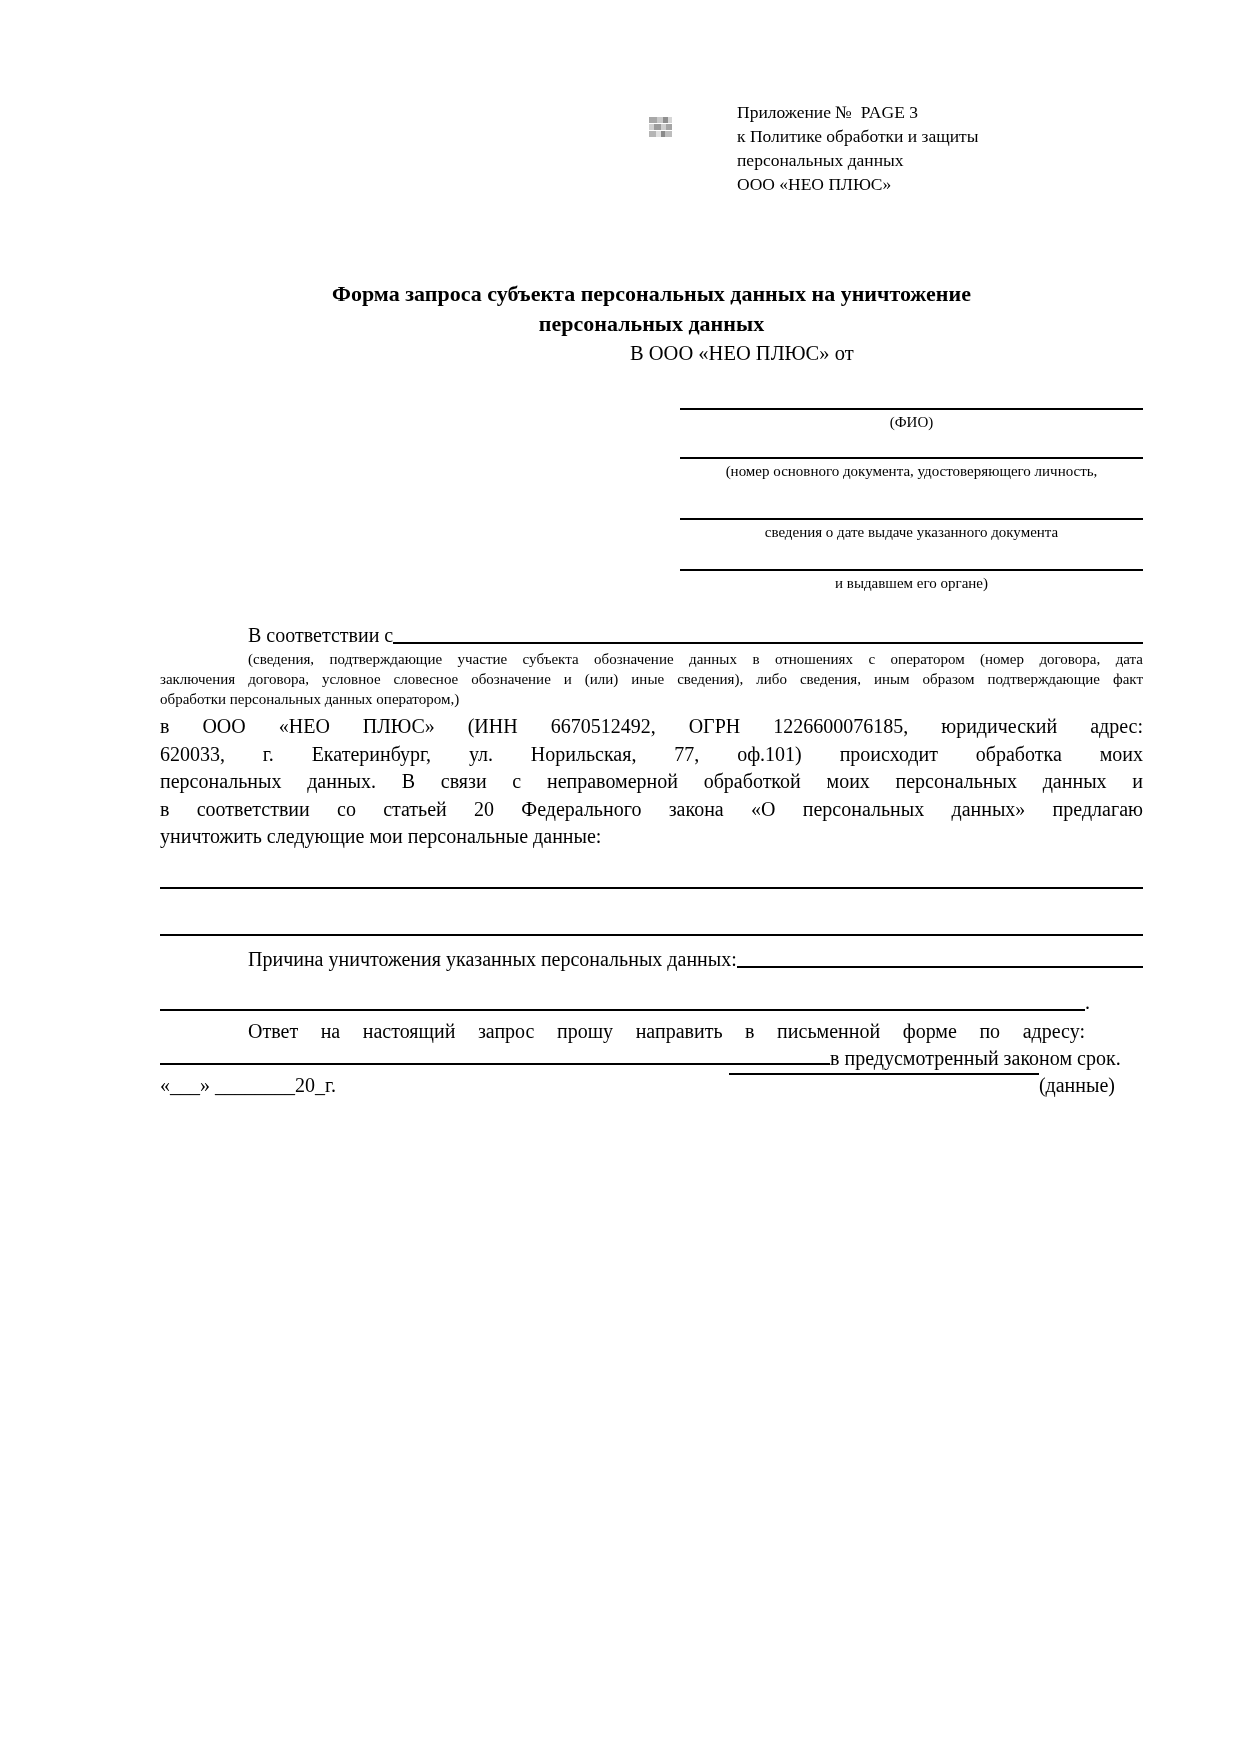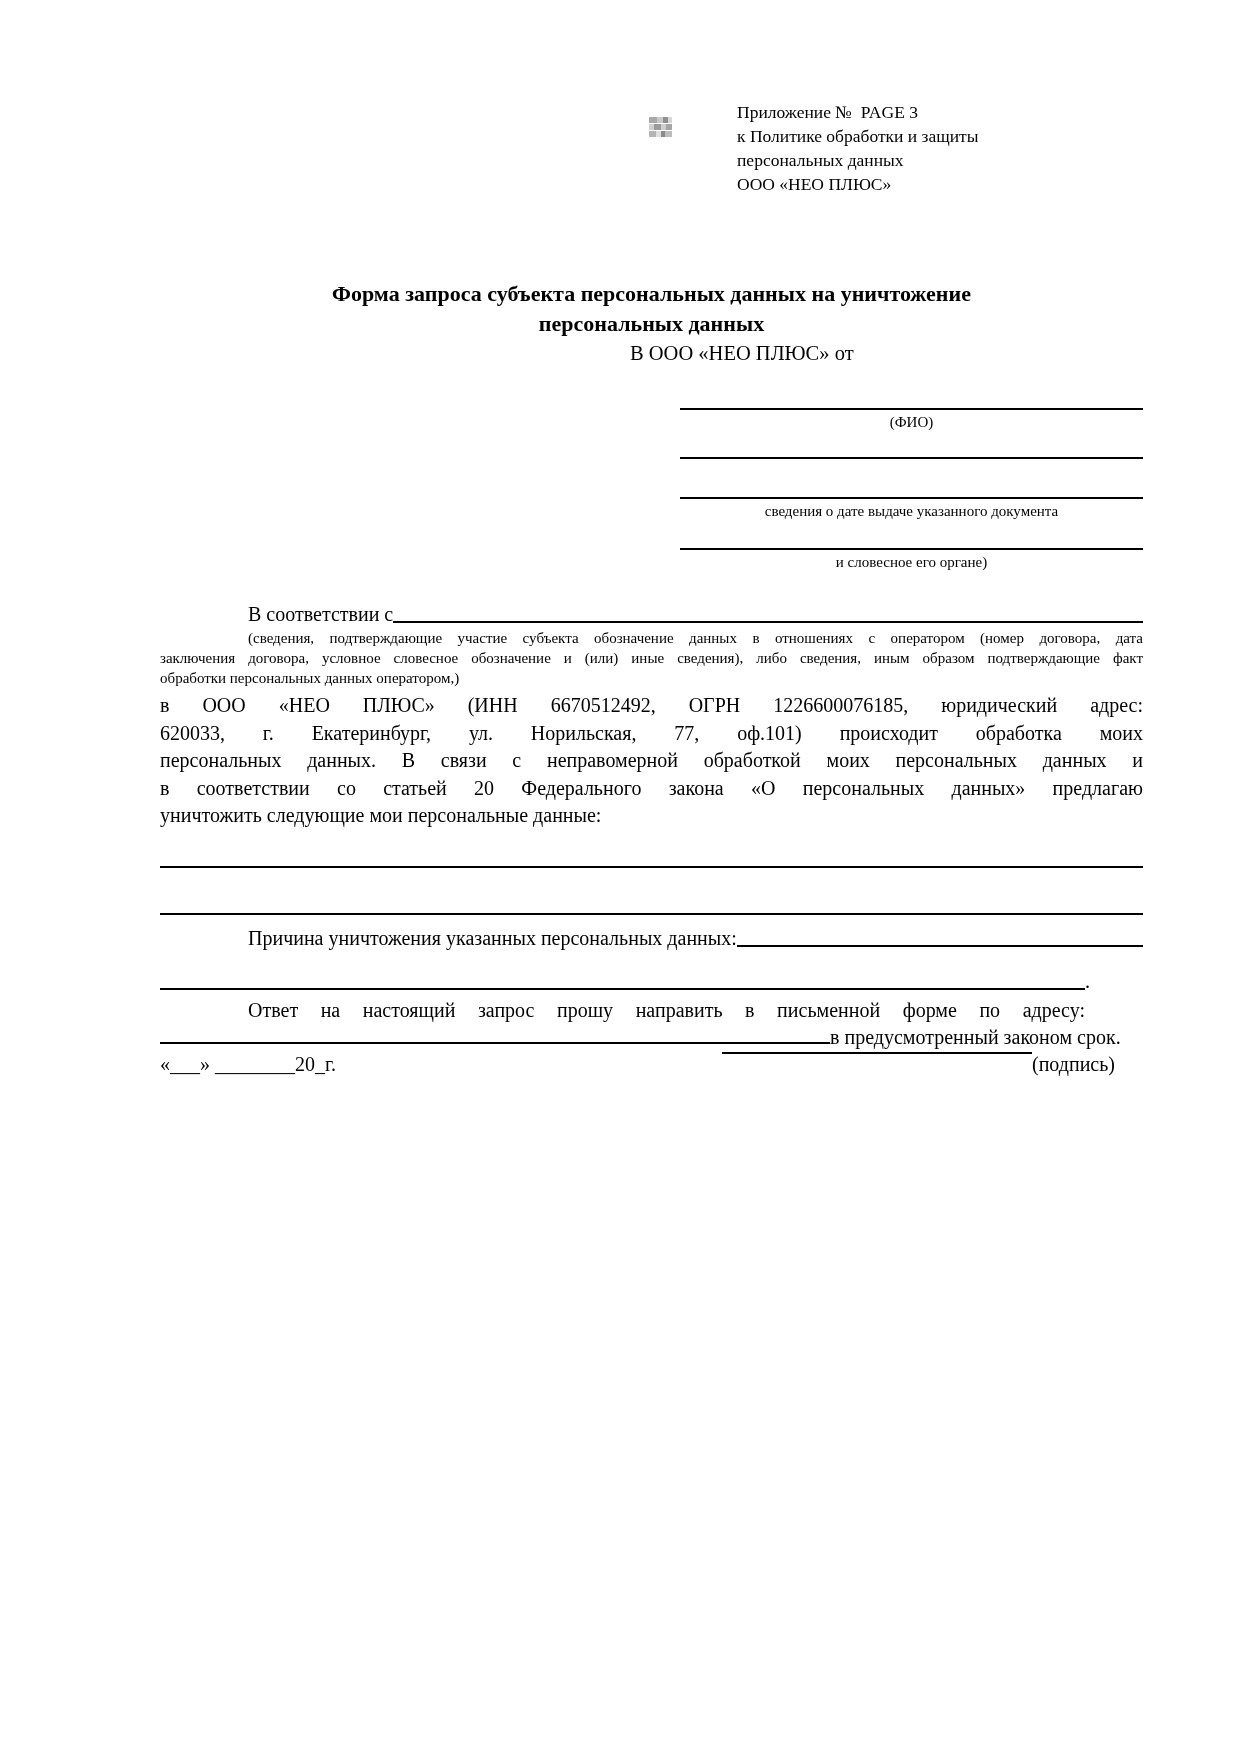--- a/index.html
+++ b/index.html
@@ -83,26 +83,27 @@
       <div>персональных данных</div>
     </div>
 
     <div class="addressee">В ООО «НЕО ПЛЮС» от</div>
 
     <div class="fields">
       <div class="blank f1"></div>
       <div class="caption">(ФИО)</div>
 
       <div class="blank f2"></div>
+      <div class="caption">(номер основного документа, удостоверяющего личность,</div>
 
       <div class="blank f3"></div>
       <div class="caption">сведения о дате выдаче указанного документа</div>
 
       <div class="blank f4"></div>
-      <div class="caption">и словесное его органе)</div>
+      <div class="caption">и выдавшем его органе)</div>
     </div>
 
     <div class="row accordance">
       <span class="lead">В соответствии с</span>
       <span class="fill"></span>
     </div>
 
     <div class="note">
       <div class="jline">(сведения, подтверждающие участие субъекта обозначение данных в отношениях с оператором (номер договора, дата</div>
       <div class="jline">заключения договора, условное словесное обозначение и (или) иные сведения), либо сведения, иным образом подтверждающие факт</div>
@@ -132,17 +133,17 @@
 
     <div class="resp1">Ответ на настоящий запрос прошу направить в письменной форме по адресу:</div>
     <div class="resp2 nowrap">
       <span class="uline u670"></span><span>в предусмотренный законом срок.</span>
     </div>
 
     <div class="footer-row">
       <span class="nowrap">«___» ________20_г.</span>
       <span class="spacer"></span>
       <span class="uline u310"></span>
-      <span class="nowrap">(подпись)</span>
+      <span class="nowrap">(данные)</span>
     </div>
 
   </div>
 </div>
 
 </body></html>

